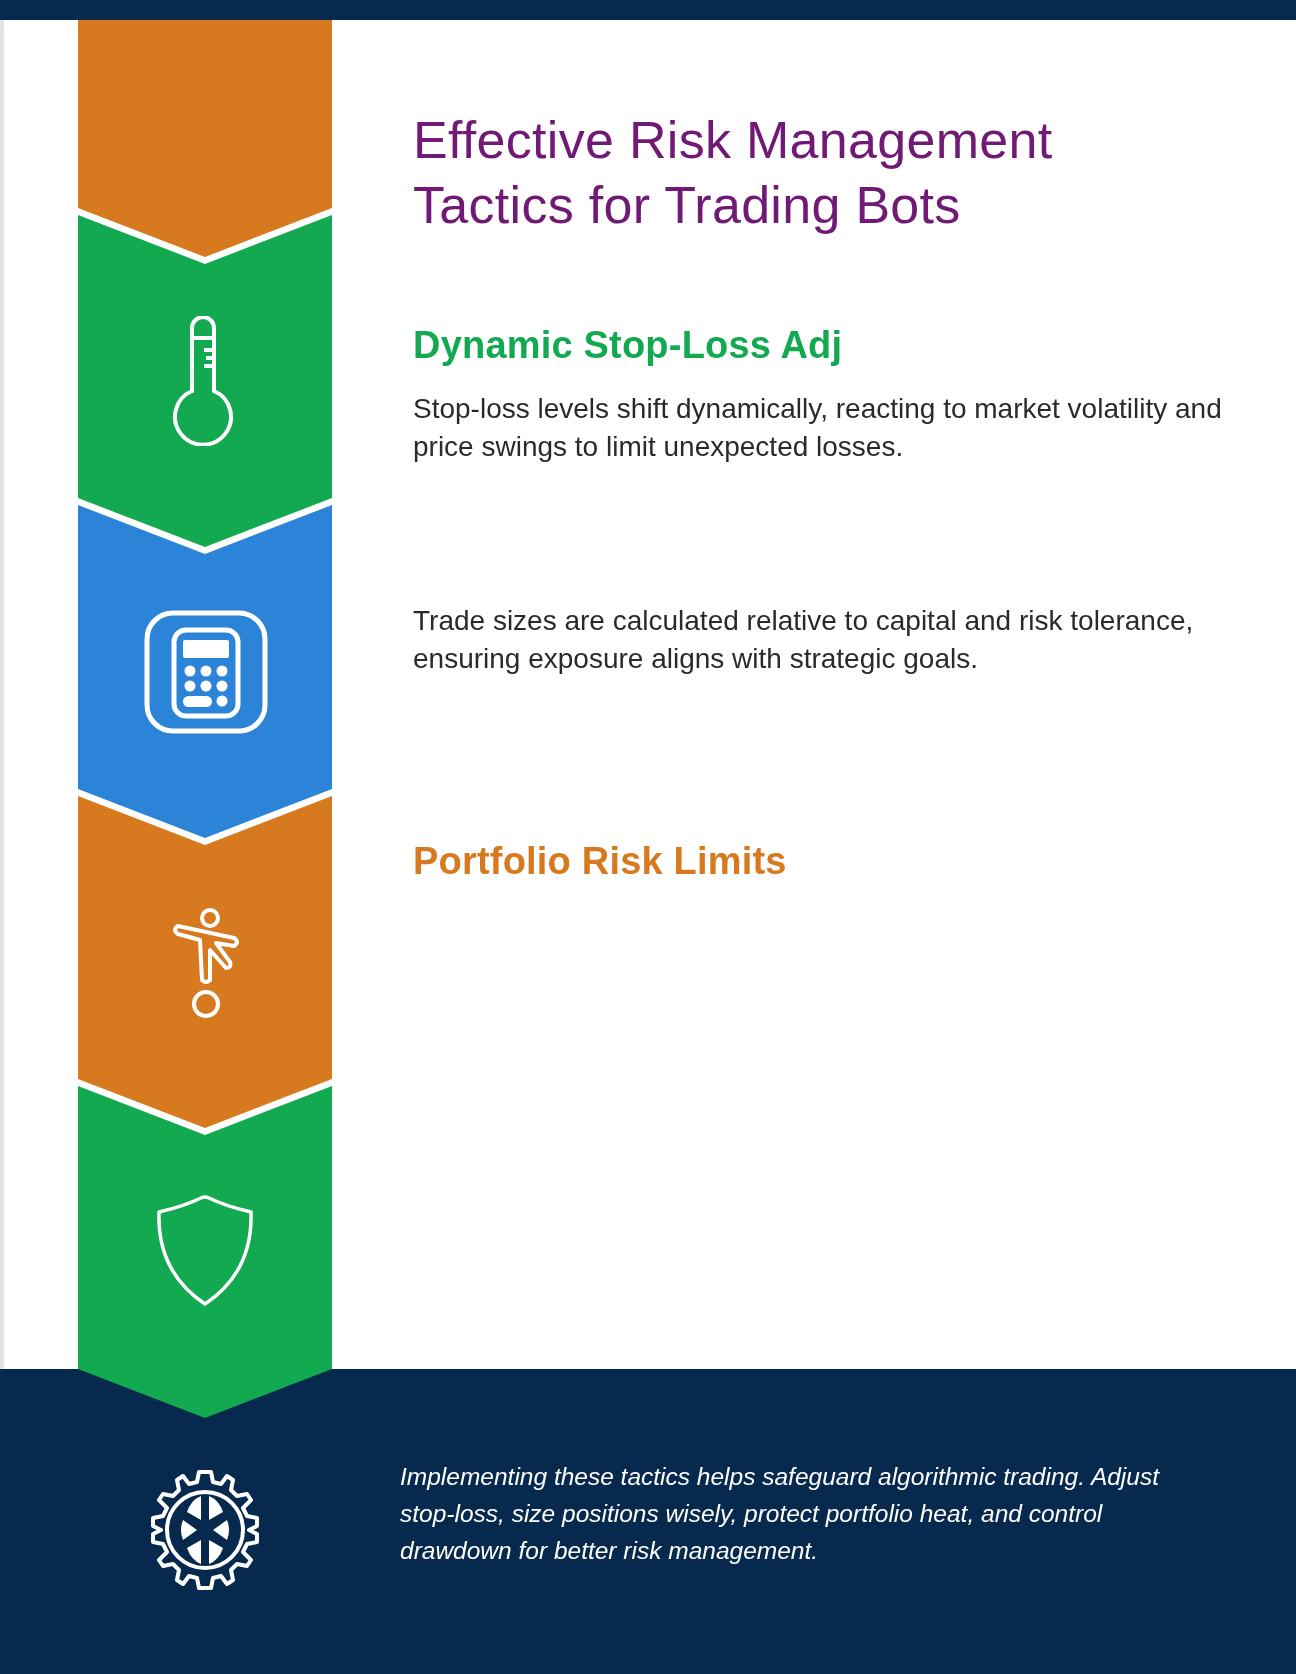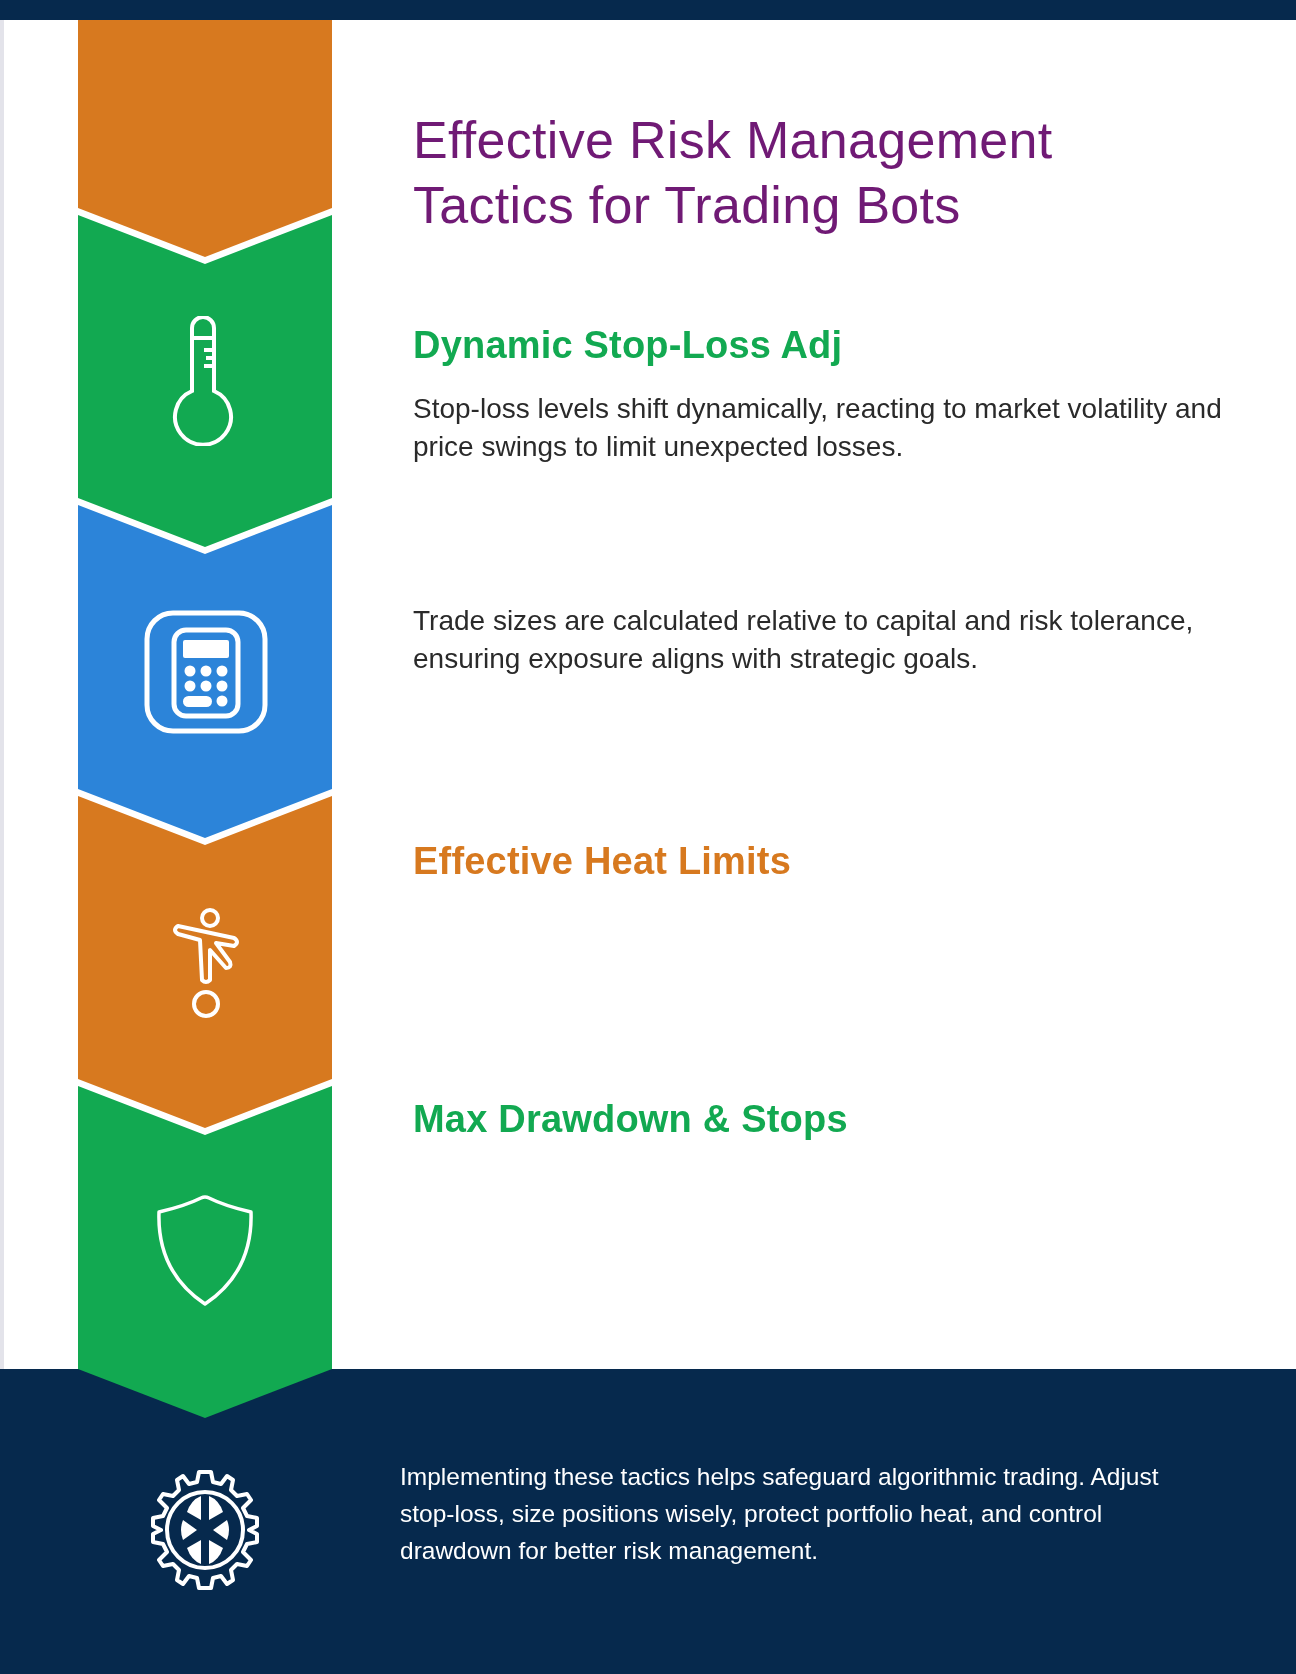--- a/index.html
+++ b/index.html
@@ -8,21 +8,21 @@
   .left-strip { position: absolute; left: 0; top: 0; width: 4px; height: 1674px; background: #e3e3ea; }
   .top-bar { position: absolute; left: 0; top: 0; width: 1296px; height: 20px; background: #06294d; }
   .band { position: absolute; left: 0; top: 0; }
   .band svg { display: block; }
   .icon { position: absolute; }
   .title { position: absolute; left: 413px; top: 108px; width: 800px; font-size: 52px; font-weight: normal; line-height: 65px; color: #701a75; letter-spacing: 0.3px; }
   .section { position: absolute; left: 413px; width: 820px; }
   .section h2 { font-size: 38px; font-weight: bold; line-height: 46px; letter-spacing: 0.2px; }
   .section p { margin-top: 22px; font-size: 28px; line-height: 38px; color: #2a2a2a; }
   .footer { position: absolute; left: 0; top: 1369px; width: 1296px; height: 305px; background: #06294d; }
-  .footer-text { position: absolute; left: 400px; top: 1458px; width: 760px; font-size: 24.5px; line-height: 37px; color: #ffffff; }
+  .footer-text { position: absolute; left: 400px; top: 1458px; width: 760px; font-size: 24.5px; line-height: 37px; color: #ffffff; font-style: italic; }
 </style>
 </head>
 <body>
 
 <div class="left-strip"></div>
 <div class="top-bar"></div>
 
 <div class="band">
   <svg width="340" height="1430" viewBox="0 0 340 1430">
 
@@ -108,20 +108,19 @@
 <div class="section" style="top:322px;">
   <h2 style="color:#12a951;">Dynamic Stop-Loss Adj</h2>
   <p>Stop-loss levels shift dynamically, reacting to market volatility and price swings to limit unexpected losses.</p>
 </div>
 
 <div class="section" style="top:580px;">
   <p>Trade sizes are calculated relative to capital and risk tolerance, ensuring exposure aligns with strategic goals.</p>
 </div>
 
 <div class="section" style="top:838px;">
-  <h2 style="color:#d7791f;">Effective Heat Limits</h2>
+  <h2 style="color:#d7791f;">Portfolio Risk Limits</h2>
 </div>
 
 <div class="section" style="top:1096px;">
-  <h2 style="color:#12a951;">Max Drawdown &amp; Stops</h2>
 </div>
 
 <p class="footer-text" style="z-index:3;">Implementing these tactics helps safeguard algorithmic trading. Adjust stop-loss, size positions wisely, protect portfolio heat, and control drawdown for better risk management.</p>
 
 </body></html>

